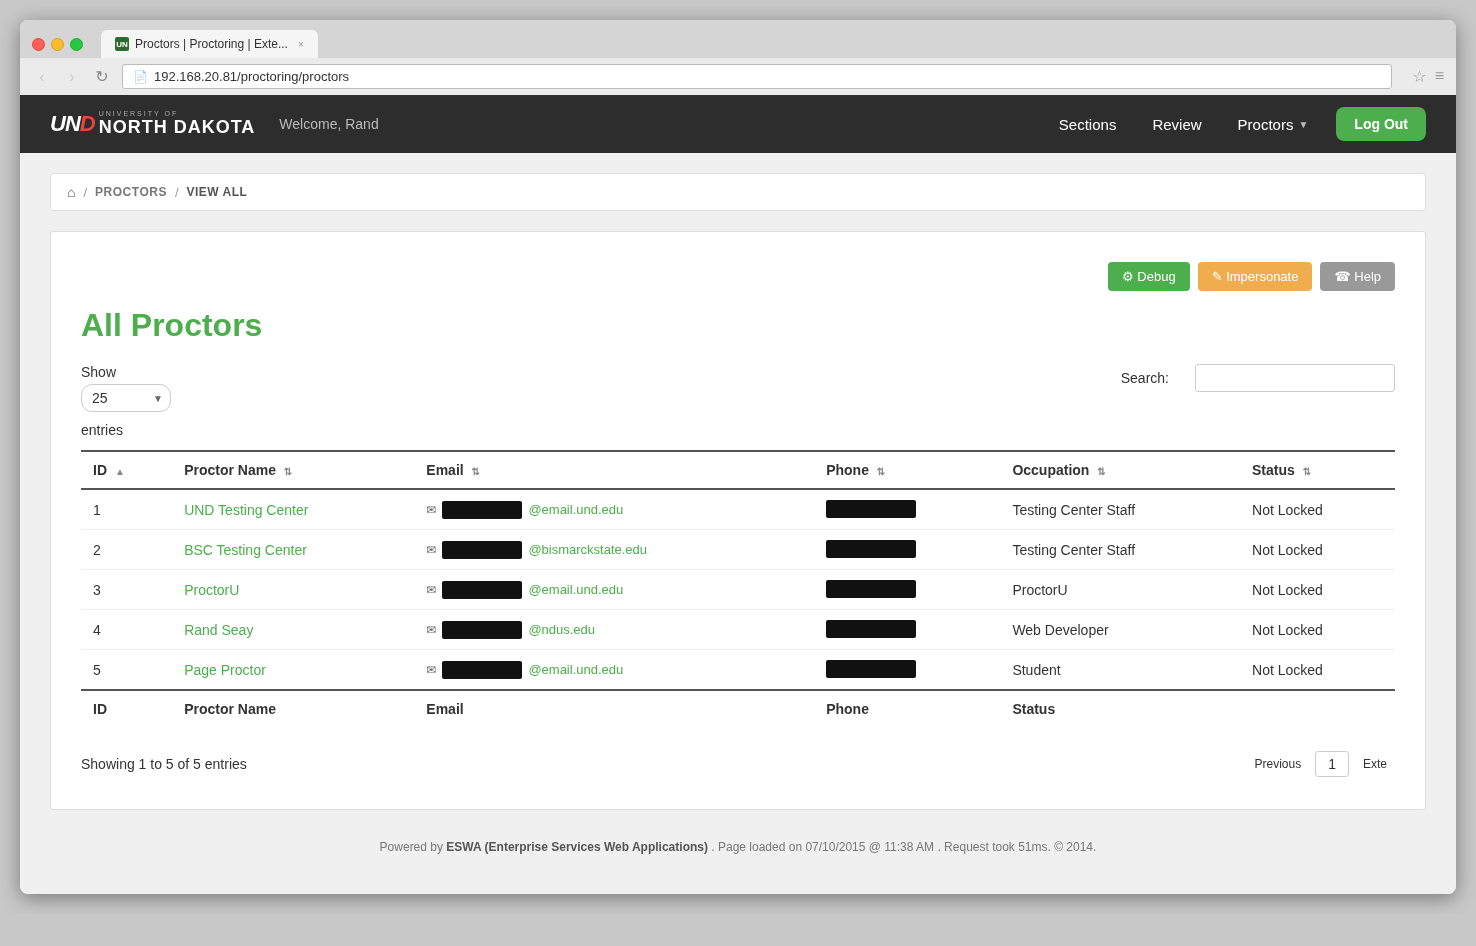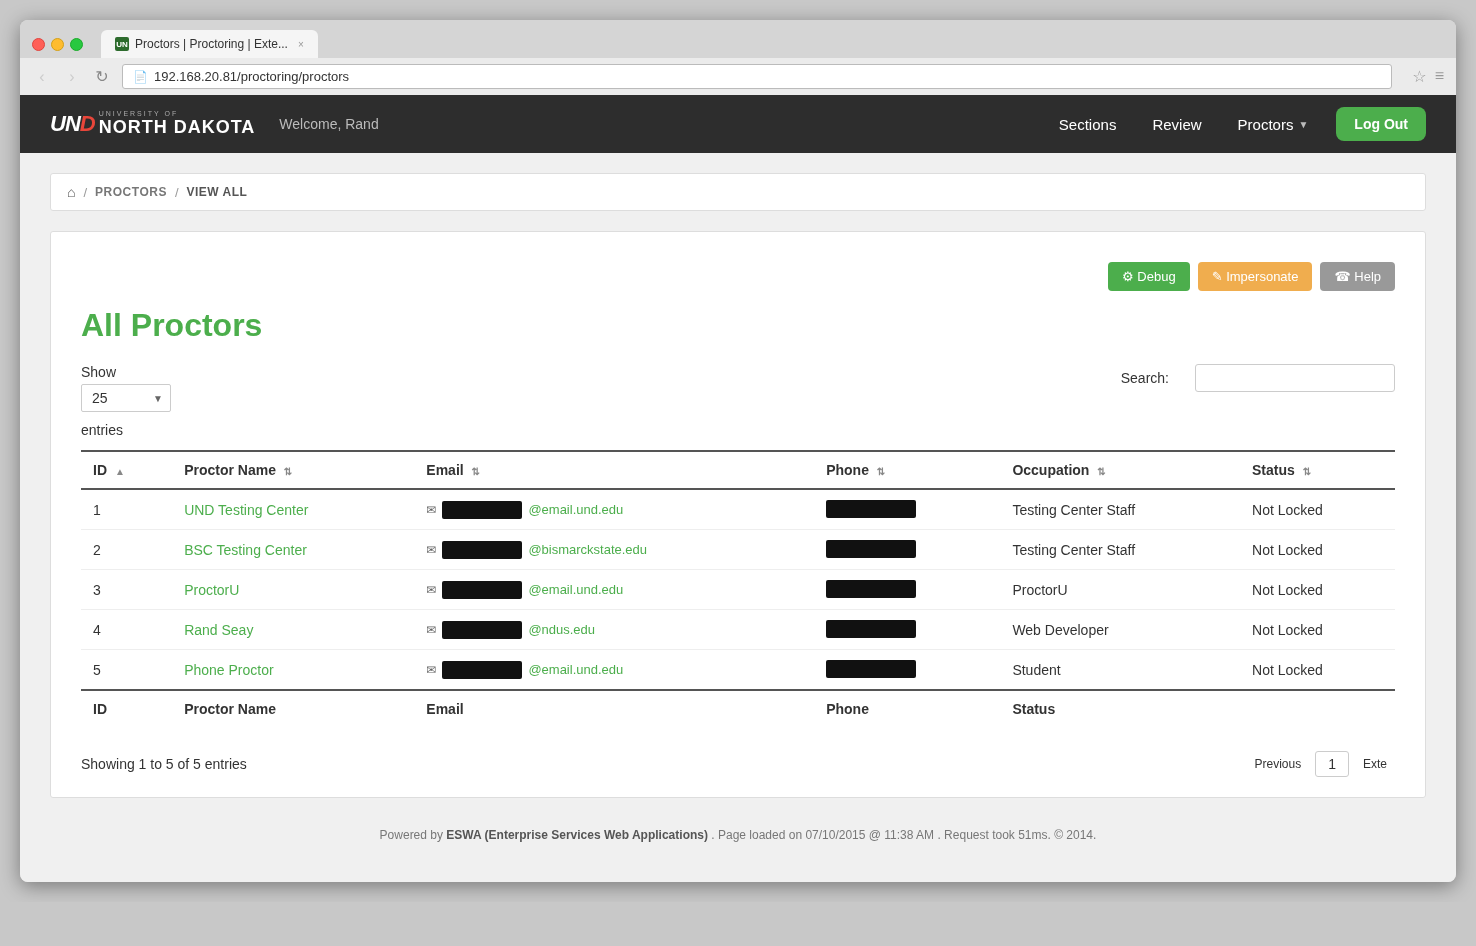--- a/index.html
+++ b/index.html
@@ -171,21 +171,21 @@
     .breadcrumb-home { color: #555; font-size: 14px; }
     .breadcrumb-sep { color: #999; }
     .breadcrumb-item { color: #777; font-size: 12px; font-weight: 600; letter-spacing: 0.5px; text-transform: uppercase; }
     .breadcrumb-item.active { color: #555; }
 
     
     .main-card {
       background: white;
       border: 1px solid #ddd;
       border-radius: 3px;
-      padding: 30px 30px 20px;
+      padding: 30px 30px 32px;
     }
 
     
     .action-buttons {
       display: flex; justify-content: flex-end; gap: 8px; margin-bottom: 16px;
     }
     .btn-debug {
       background: #4cae4c; color: white; border: none;
       padding: 7px 14px; border-radius: 4px; font-size: 13px; cursor: pointer;
       display: flex; align-items: center; gap: 5px;
@@ -206,21 +206,21 @@
     }
 
     
     .table-controls {
       display: flex; align-items: flex-start; justify-content: space-between;
       margin-bottom: 12px;
     }
     .show-group { display: flex; flex-direction: column; gap: 4px; }
     .show-label { font-size: 14px; color: #333; }
     .show-select {
-      border: 1px solid #ccc; border-radius: 2px;
+      border: 1px solid #ccc; border-radius: 11px;
       padding: 5px 28px 5px 10px;
       font-size: 14px; color: #333;
       background: white;
       appearance: none;
       -webkit-appearance: none;
       cursor: pointer;
       width: 90px;
     }
     .select-wrapper {
       position: relative; display: inline-block;
@@ -493,21 +493,21 @@
       </td>
       <td>
         <span class="phone-masked">&nbsp;&nbsp;&nbsp;&nbsp;&nbsp;&nbsp;&nbsp;&nbsp;&nbsp;&nbsp;&nbsp;&nbsp;</span>
       </td>
       <td>Web Developer</td>
       <td>Not Locked</td>
     </tr>
               <tr>
       <td>5</td>
       <td>
-        <a href="#" class="name-link">Phone Proctor</a>
+        <a href="#" class="name-link">Page Proctor</a>
       </td>
       <td>
         <div class="email-cell">
           <span class="email-icon">✉</span>
           <span class="email-masked">&nbsp;&nbsp;&nbsp;&nbsp;&nbsp;&nbsp;&nbsp;&nbsp;&nbsp;&nbsp;&nbsp;&nbsp;</span>
           <span class="email-domain">@email.und.edu</span>
         </div>
       </td>
       <td>
         <span class="phone-masked">&nbsp;&nbsp;&nbsp;&nbsp;&nbsp;&nbsp;&nbsp;&nbsp;&nbsp;&nbsp;&nbsp;&nbsp;</span>

